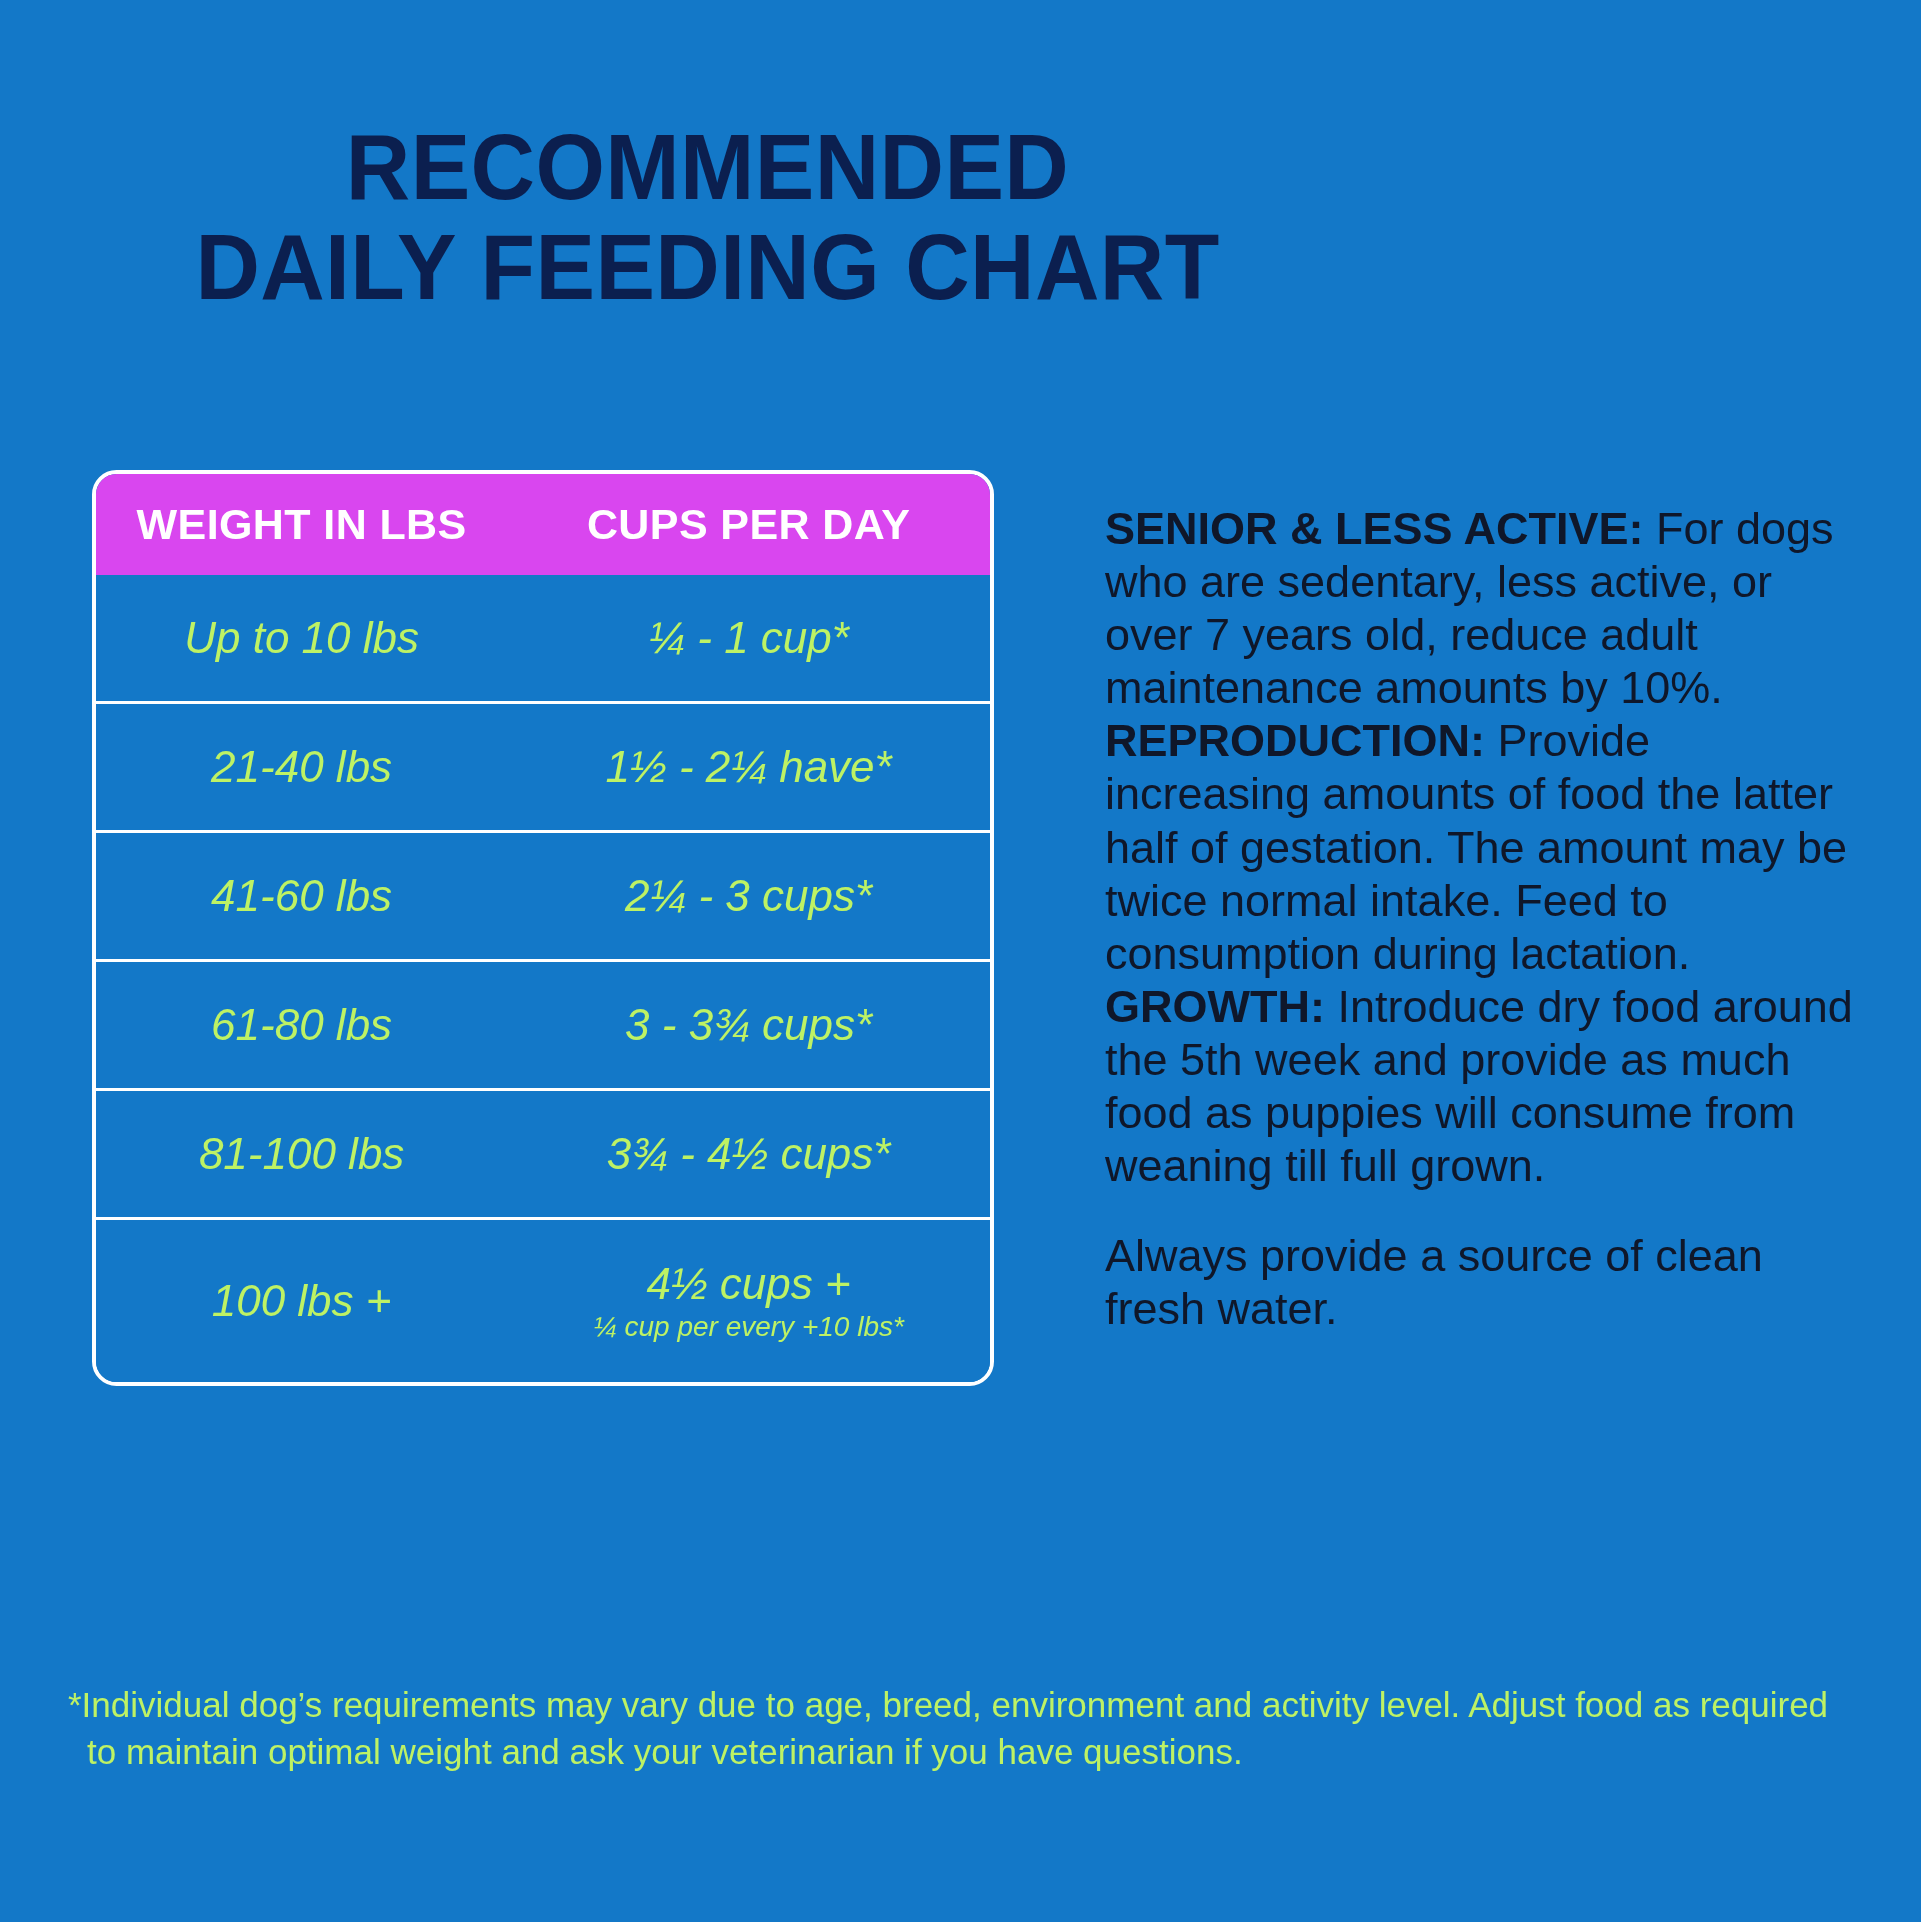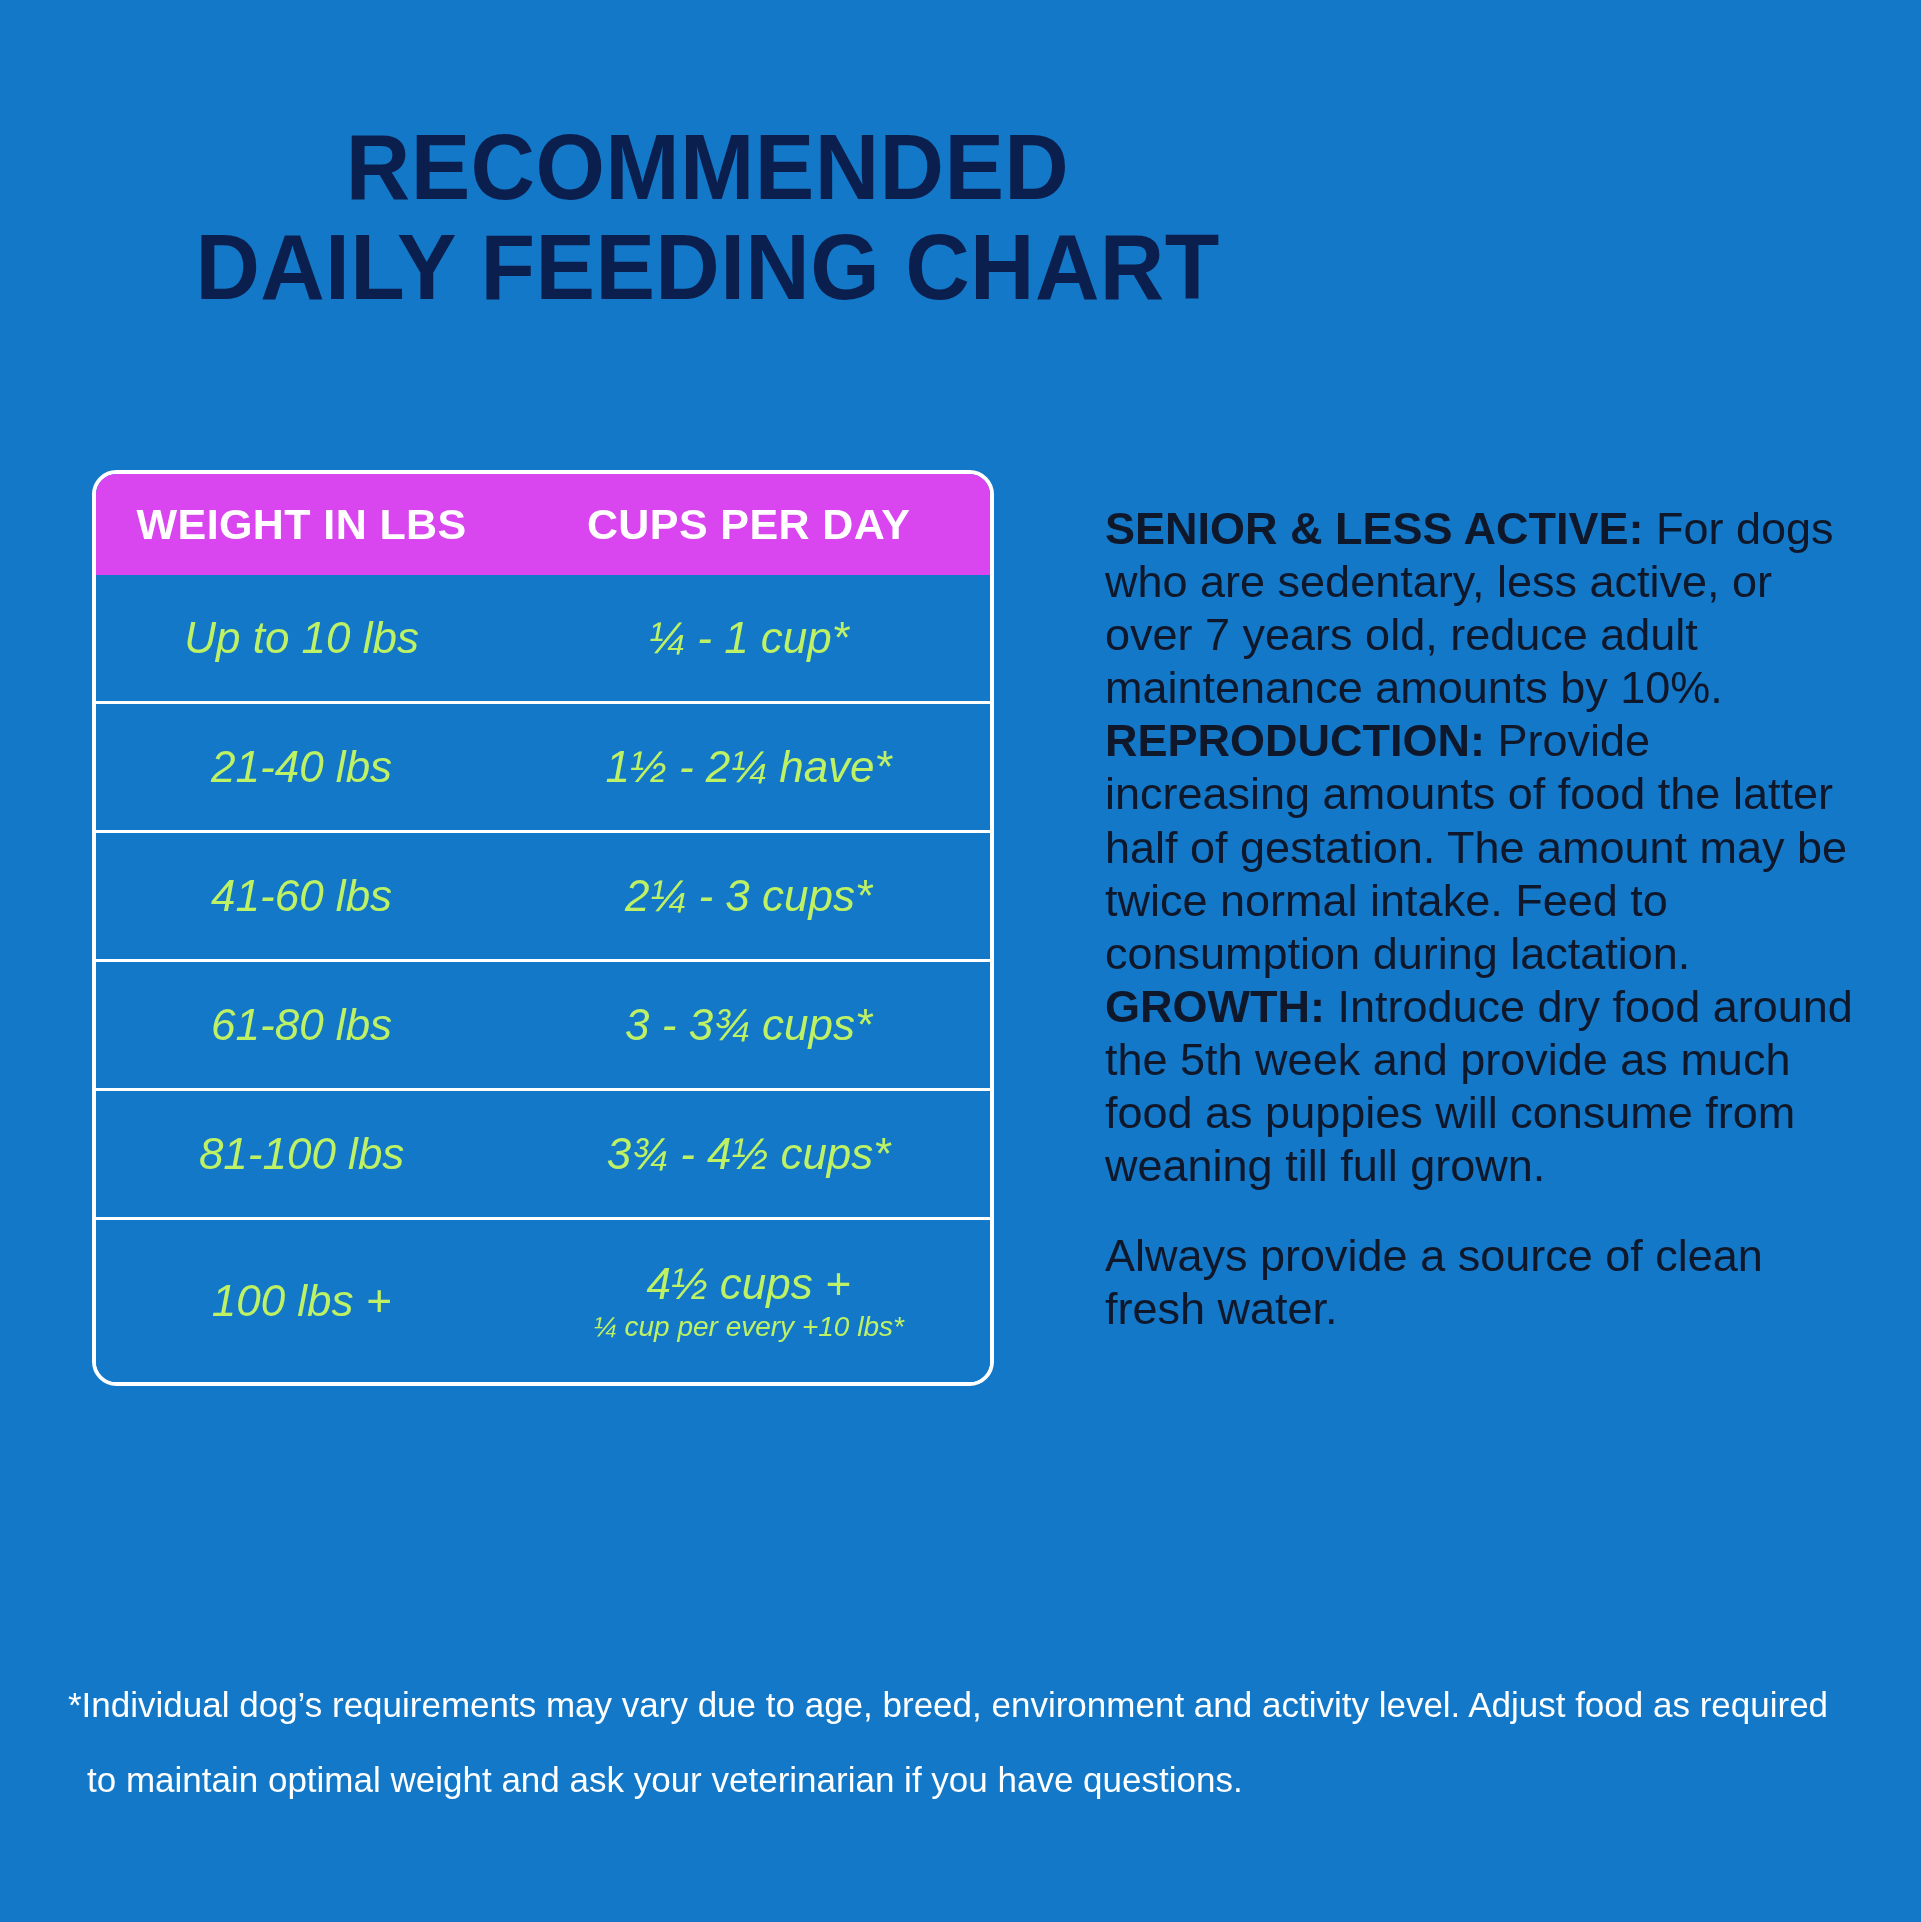--- a/index.html
+++ b/index.html
@@ -110,28 +110,27 @@
   .para-gap {
     height: 37px;
   }
 
   
   .footnote {
     position: absolute;
     left: 68px;
     top: 1681px;
     width: 1791px;
-    color: #ffffff;
+    color: #bef264;
     font-size: 35px;
     line-height: 1.35;
   }
   .footnote .l2 {
     padding-left: 19px;
     display: block;
-    margin-top: 28px;
   }
 </style>
 </head>
 <body>
 
 <div class="page">
 
   <div class="title-block">
     <div class="title-line">RECOMMENDED</div>
     <div class="title-line">DAILY FEEDING CHART</div>

